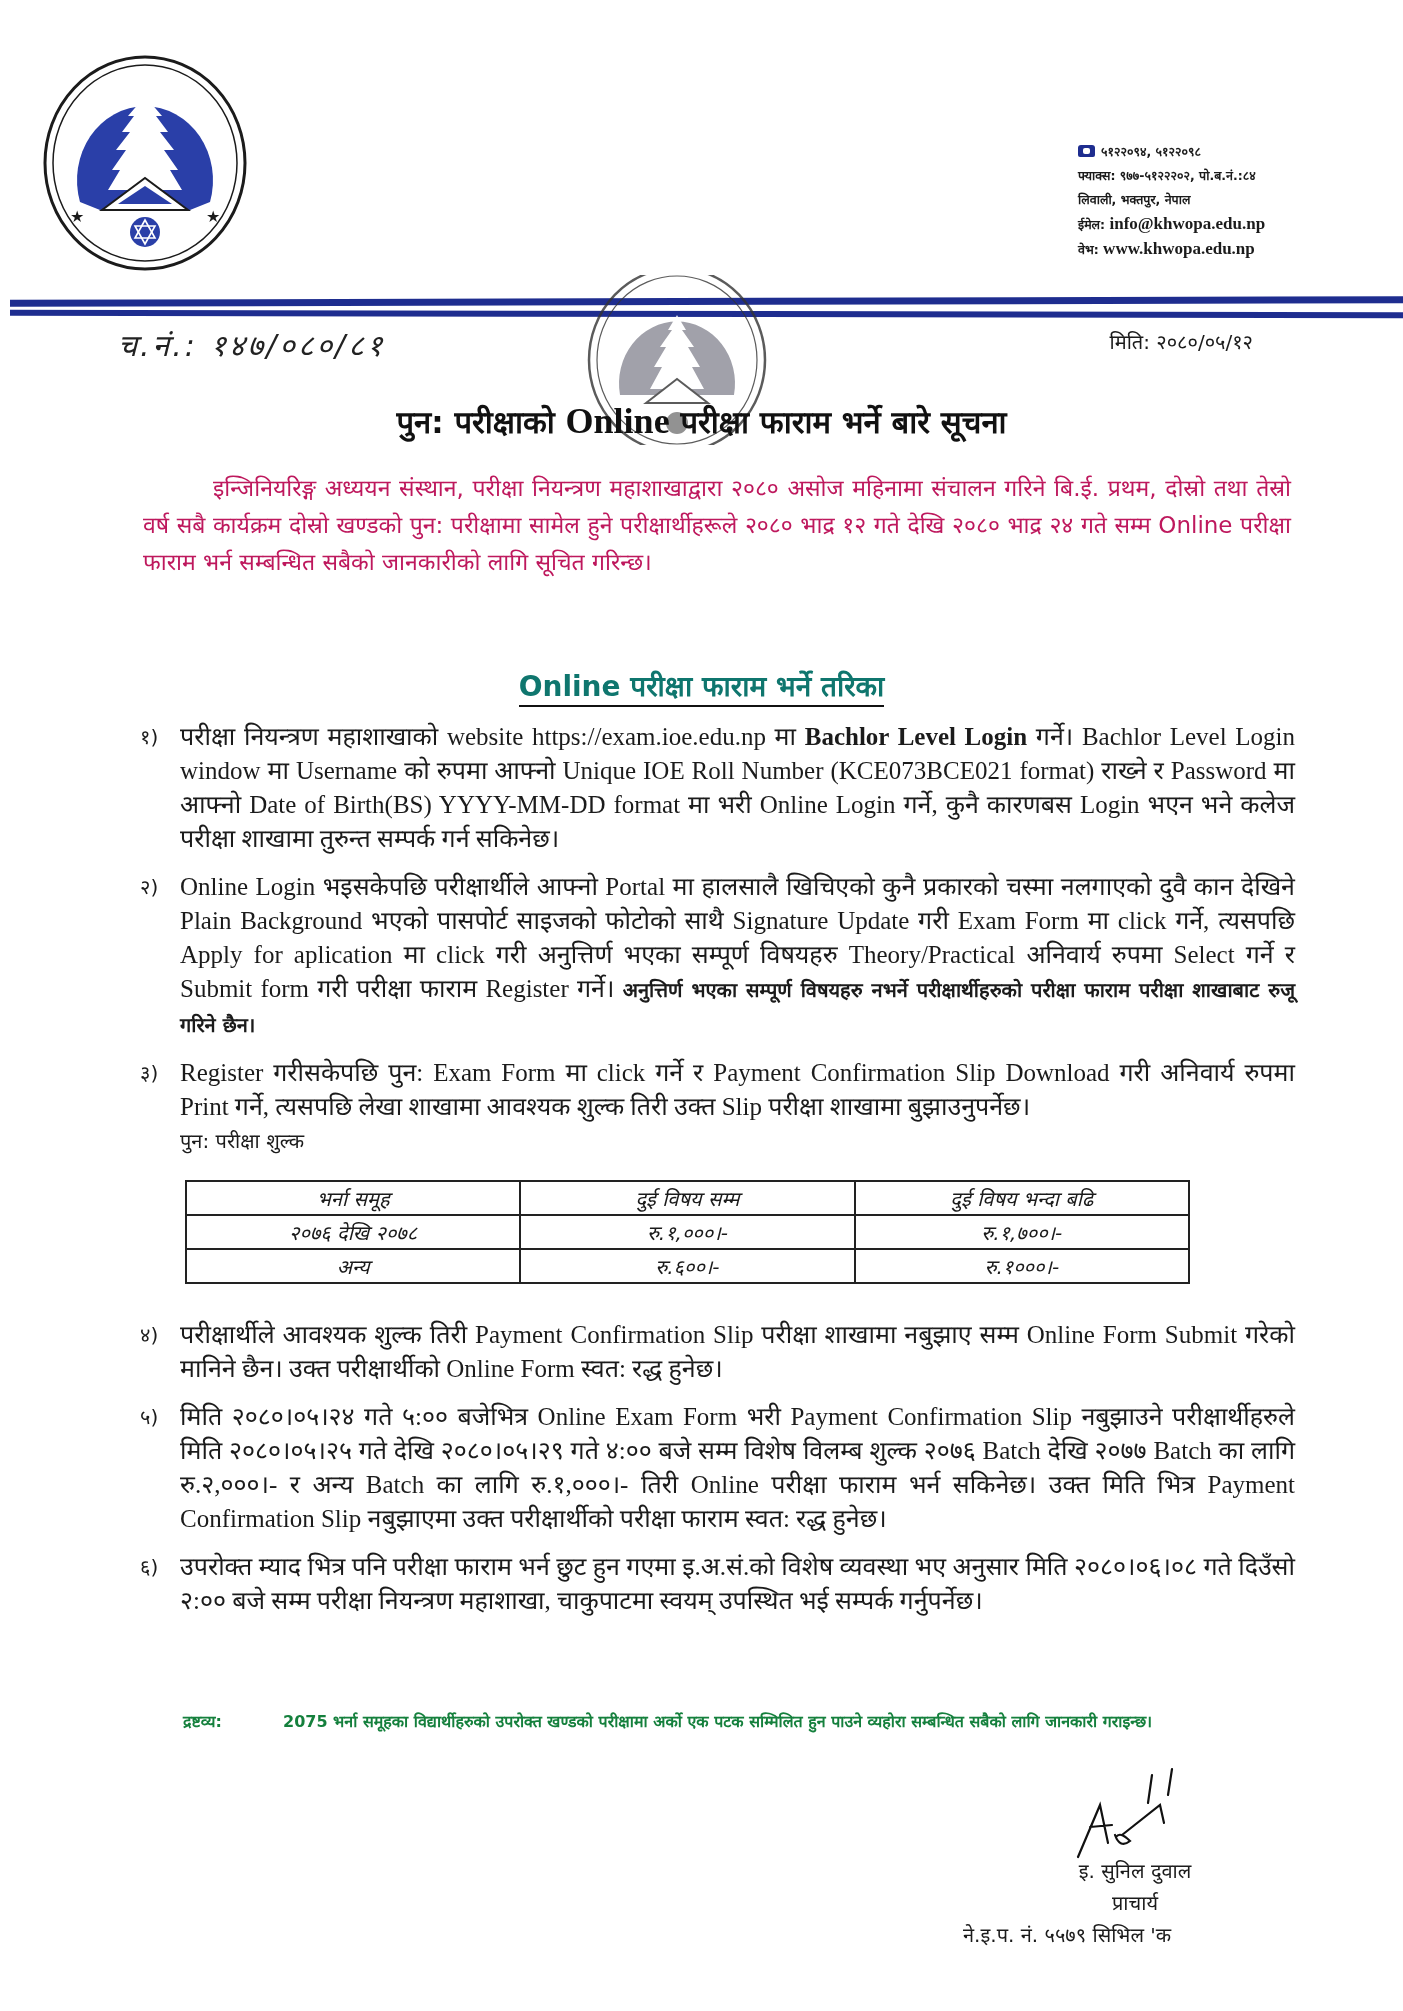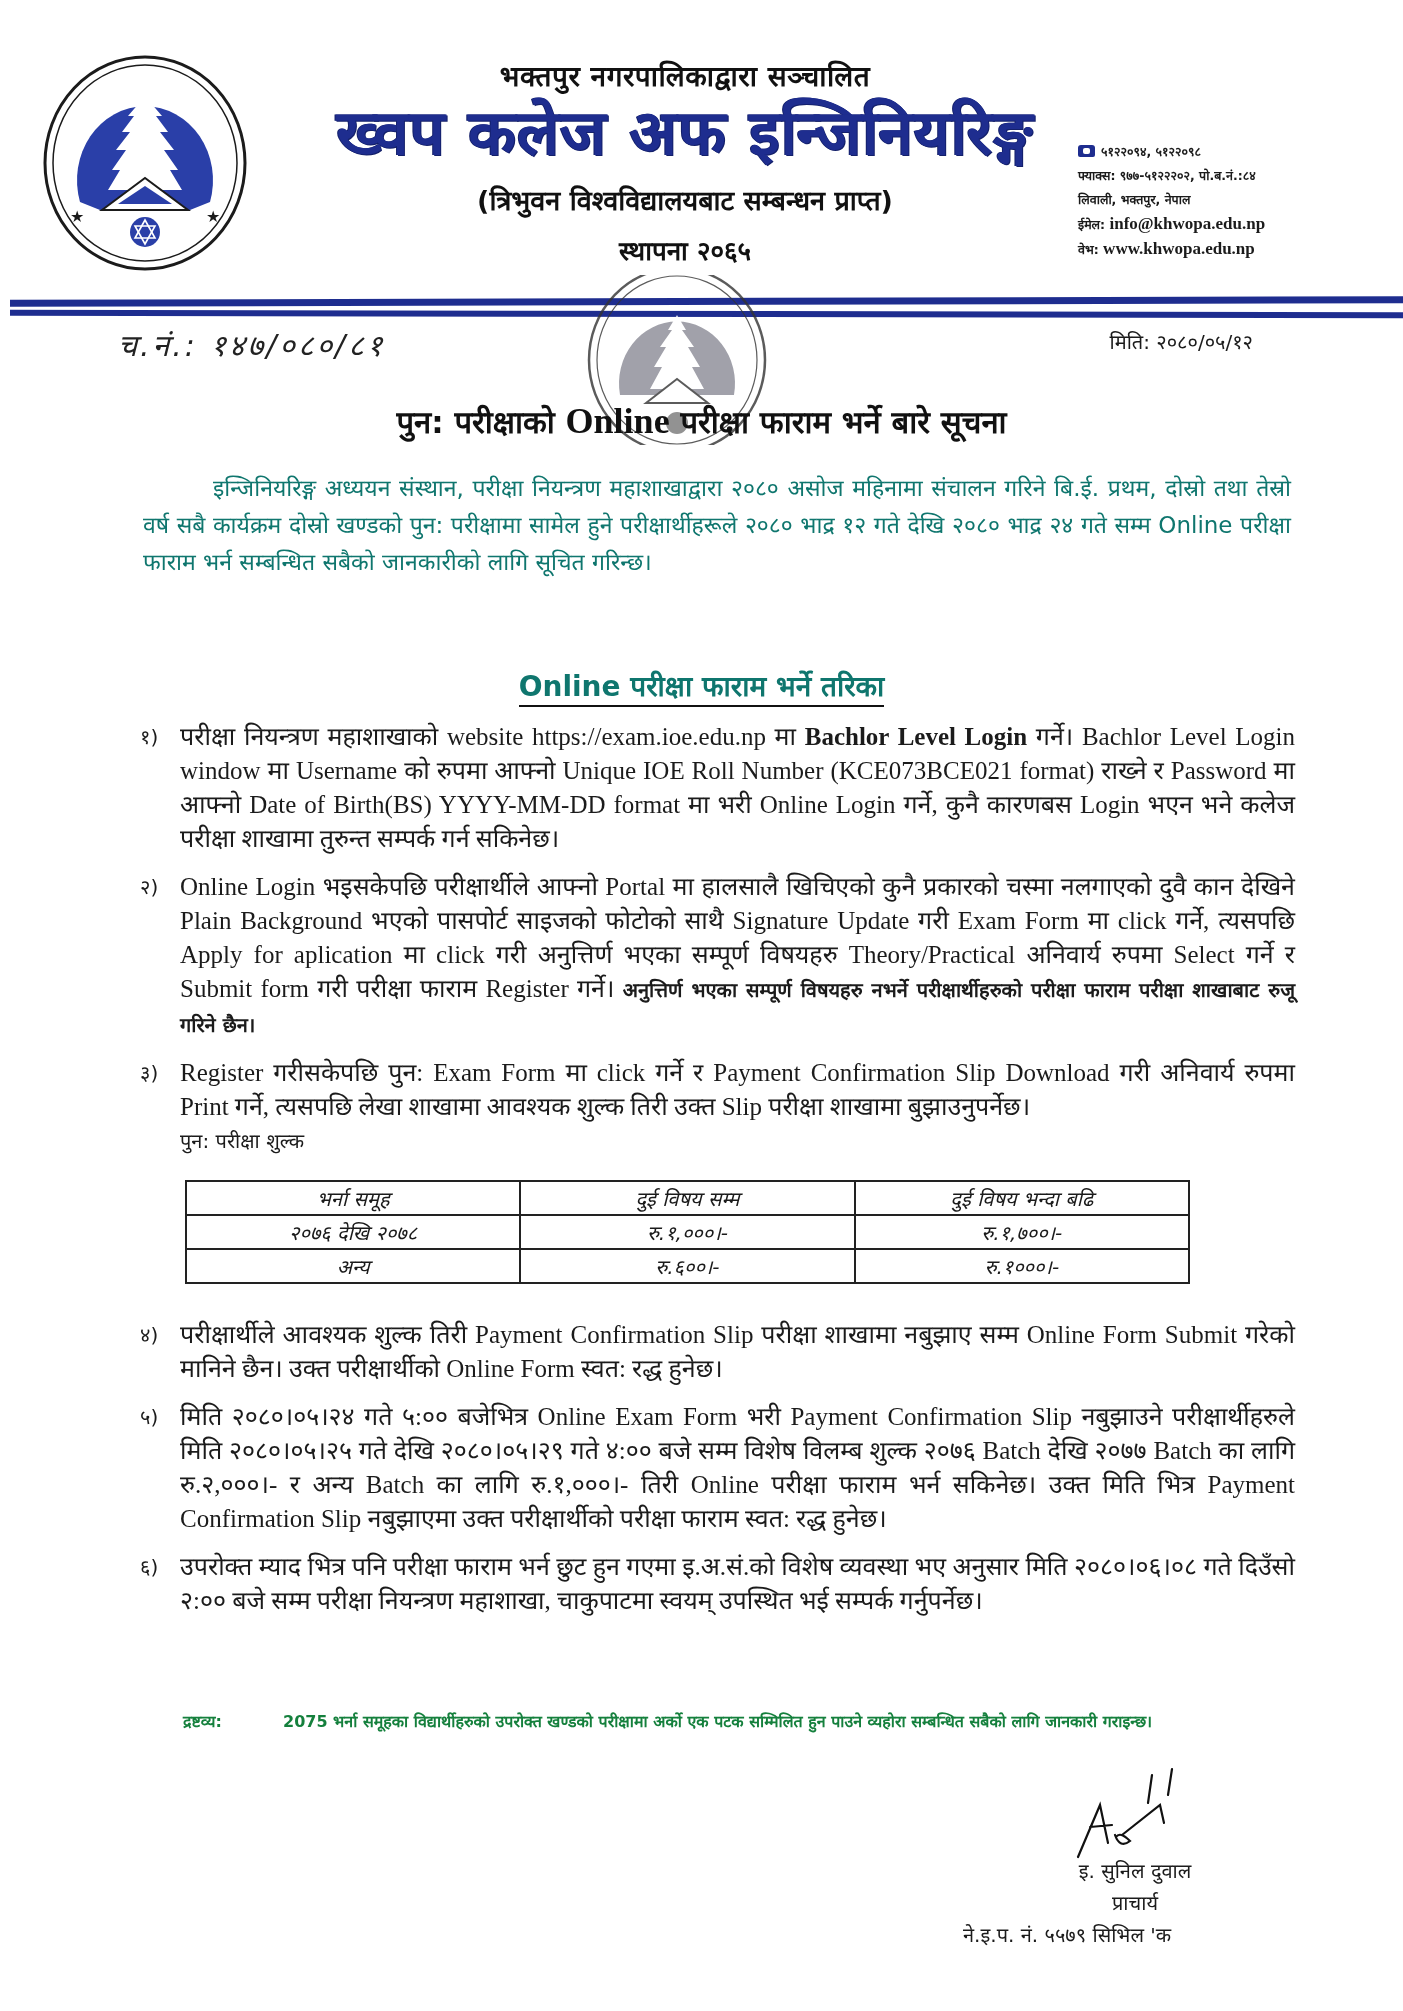--- a/index.html
+++ b/index.html
@@ -45,21 +45,21 @@
   .stamp { position: absolute; left: 580px; top: 275px; width: 195px; height: 170px; opacity: 0.8; }
 
   
   .notice-title { position: absolute; left: 0; top: 400px; width: 1403px; text-align: center;
                   font-family: "DejaVu Sans", sans-serif; font-weight: bold; font-size: 31px; color: #111; }
   .notice-title .en { font-family: "Liberation Serif", serif; font-size: 36px; font-weight: bold; }
 
   
   .body-text { position: absolute; left: 143px; top: 470px; width: 1148px;
                font-family: "DejaVu Sans", sans-serif; font-size: 23px; line-height: 37px;
-               text-align: justify; color: #0f766e; }
+               text-align: justify; color: #be185d; }
   .body-text p { text-indent: 70px; }
   .en { font-family: "Liberation Serif", serif; }
 
   .section-title { position: absolute; left: 0; top: 666px; width: 1403px; text-align: center; }
   .section-title span { font-family: "DejaVu Sans", sans-serif; font-weight: bold; font-size: 28px;
                         border-bottom: 2px solid #111; padding-bottom: 2px; color: #0f766e; }
 
   .steps { position: absolute; left: 140px; top: 720px; width: 1155px;
            font-family: "Liberation Serif", serif; font-size: 25px; line-height: 34px; color: #1b1b1b; }
   .step { position: relative; padding-left: 40px; text-align: justify; margin-bottom: 14px; }
@@ -101,26 +101,20 @@
     <polygon points="105,38 96,50 100,50 88,64 94,64 82,80 90,80 76,98 86,98 72,118 80,118 68,138 142,138 130,118 138,118 124,98 134,98 120,80 128,80 116,64 122,64 110,50 114,50" fill="#ffffff"></polygon>
     <polygon points="62,158 105,126 148,158" fill="#ffffff" stroke="#1b1b1b" stroke-width="2"></polygon>
     <polygon points="78,152 105,134 132,152" fill="#2a3fa8"></polygon>
     <circle cx="105" cy="180" r="15" fill="#2a3fa8"></circle>
     <polygon points="105,168 115,186 95,186" fill="none" stroke="#fff" stroke-width="1.6"></polygon>
     <polygon points="105,192 115,174 95,174" fill="none" stroke="#fff" stroke-width="1.6"></polygon>
     <text x="30" y="170" font-size="16" fill="#1b1b1b">★</text>
     <text x="166" y="170" font-size="16" fill="#1b1b1b">★</text>
   </svg>
 
-  <div class="lh-center">
-    <div class="lh-operated">भक्तपुर नगरपालिकाद्वारा सञ्चालित</div>
-    <div class="lh-college">ख्वप कलेज अफ इन्जिनियरिङ्ग</div>
-    <div class="lh-affil">(त्रिभुवन विश्वविद्यालयबाट सम्बन्धन प्राप्त)</div>
-    <div class="lh-estd">स्थापना २०६५</div>
-  </div>
 
   <div class="lh-contact">
     <div><span class="phone-ico"></span><span>५१२२०९४, ५१२२०९८</span></div>
     <div>फ्याक्स: ९७७-५१२२२०२, पो.ब.नं.:८४</div>
     <div>लिवाली, भक्तपुर, नेपाल</div>
     <div><span>ईमेल:</span> <span class="big">info@khwopa.edu.np</span></div>
     <div><span>वेभ:</span> <span class="big">www.khwopa.edu.np</span></div>
   </div>
 </div>
 <div class="rule-top"></div>

